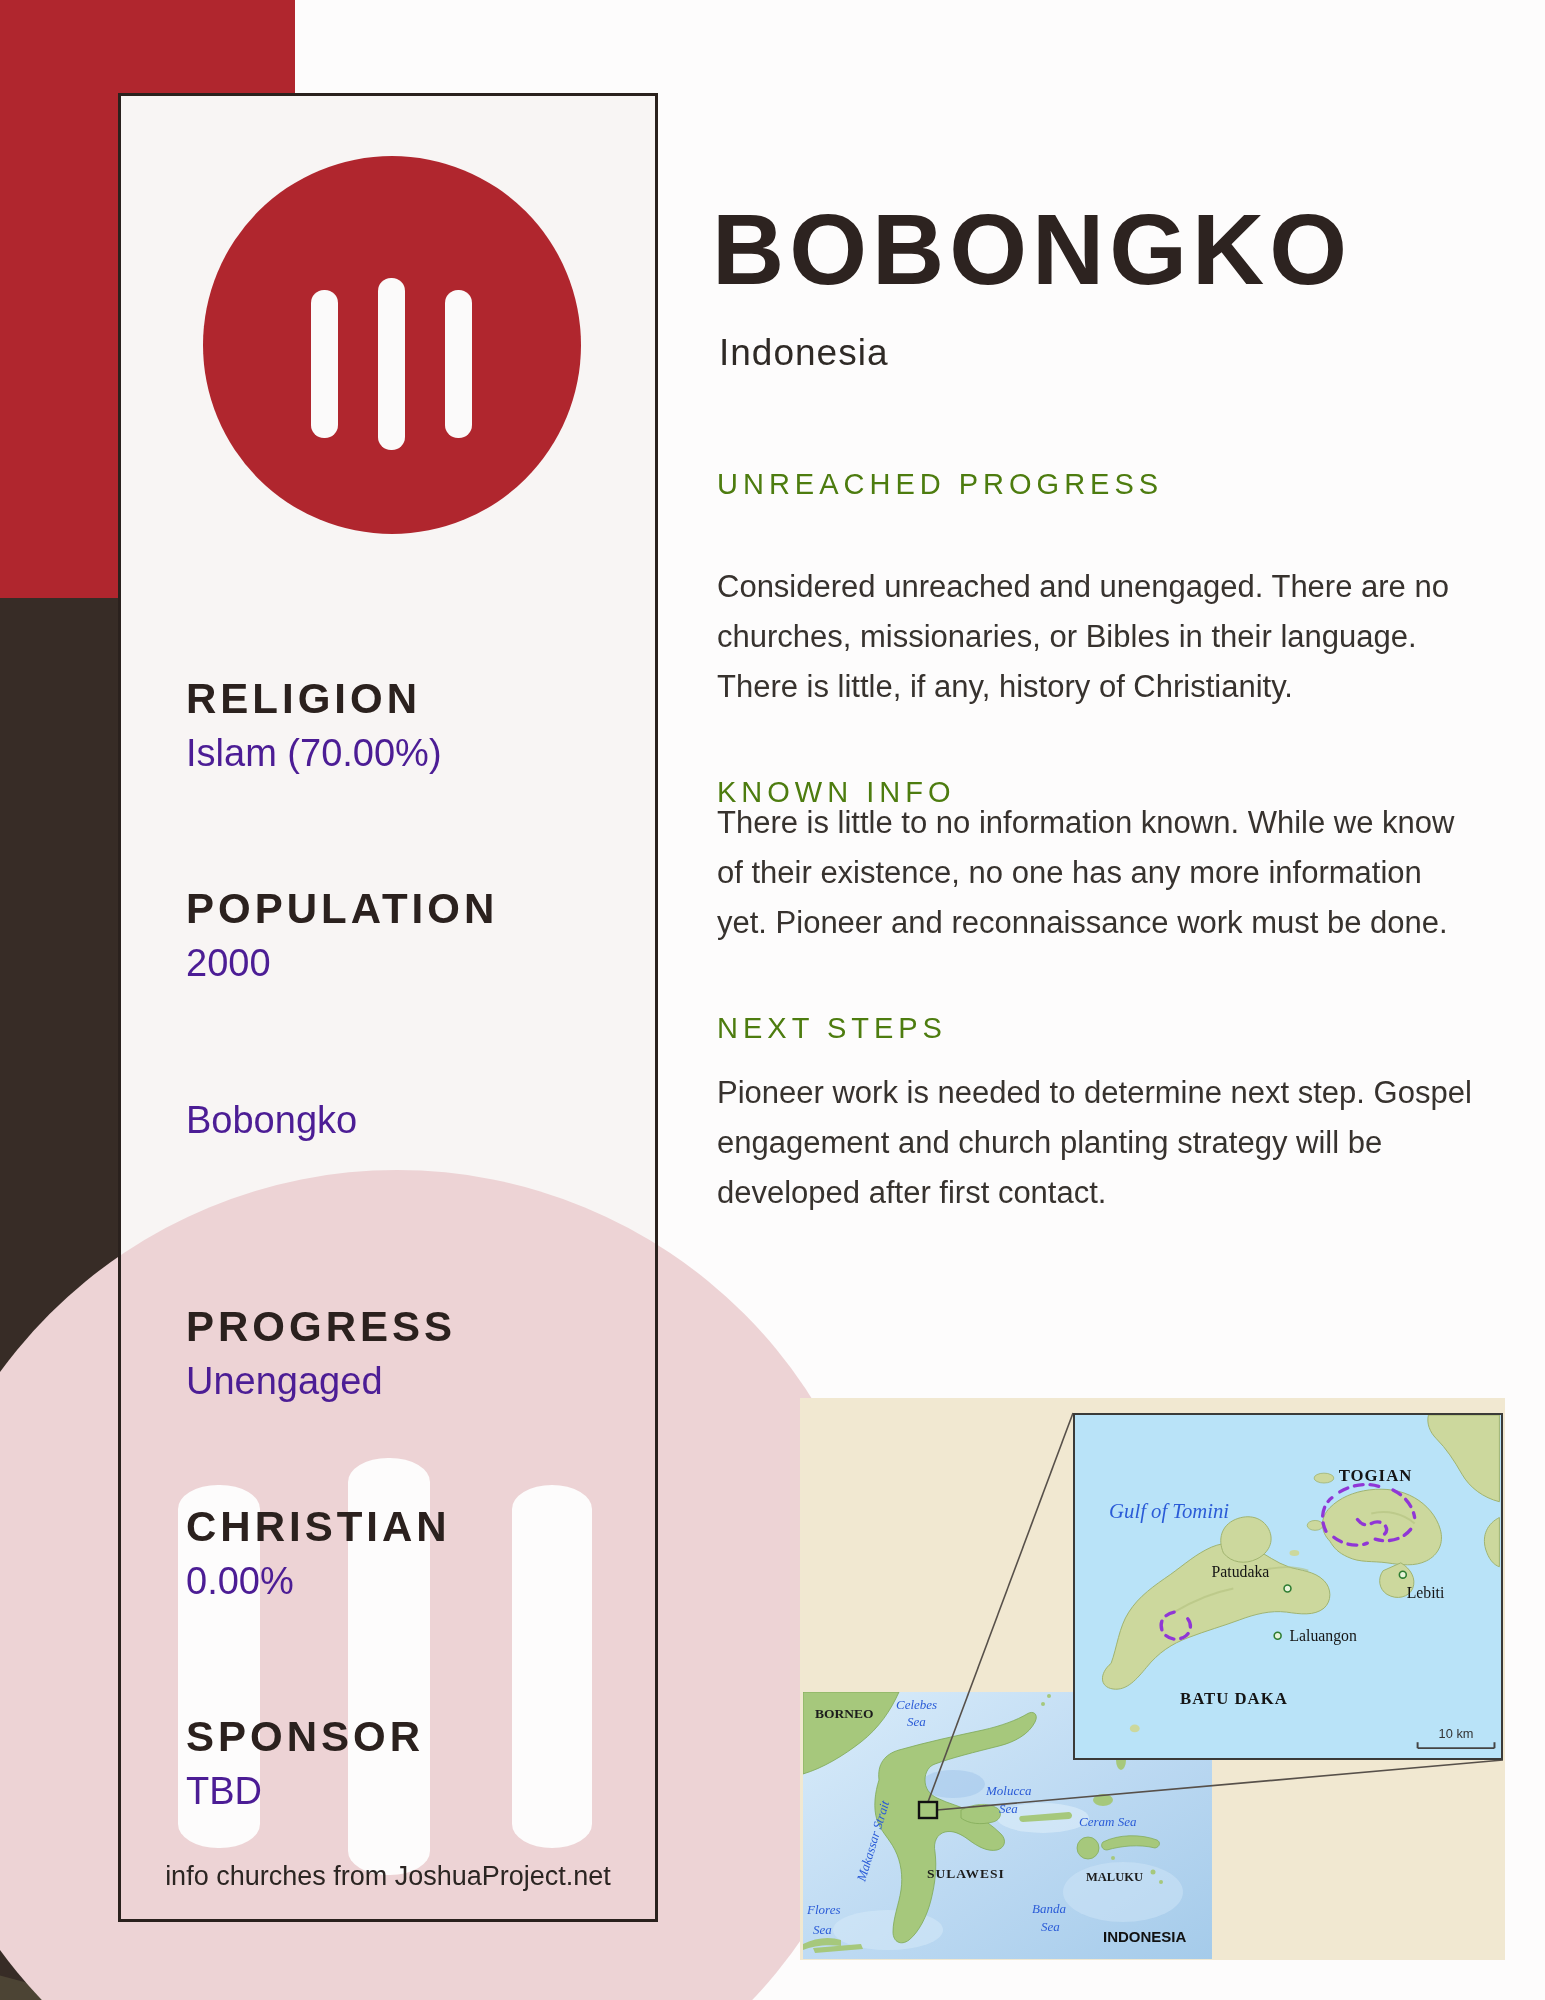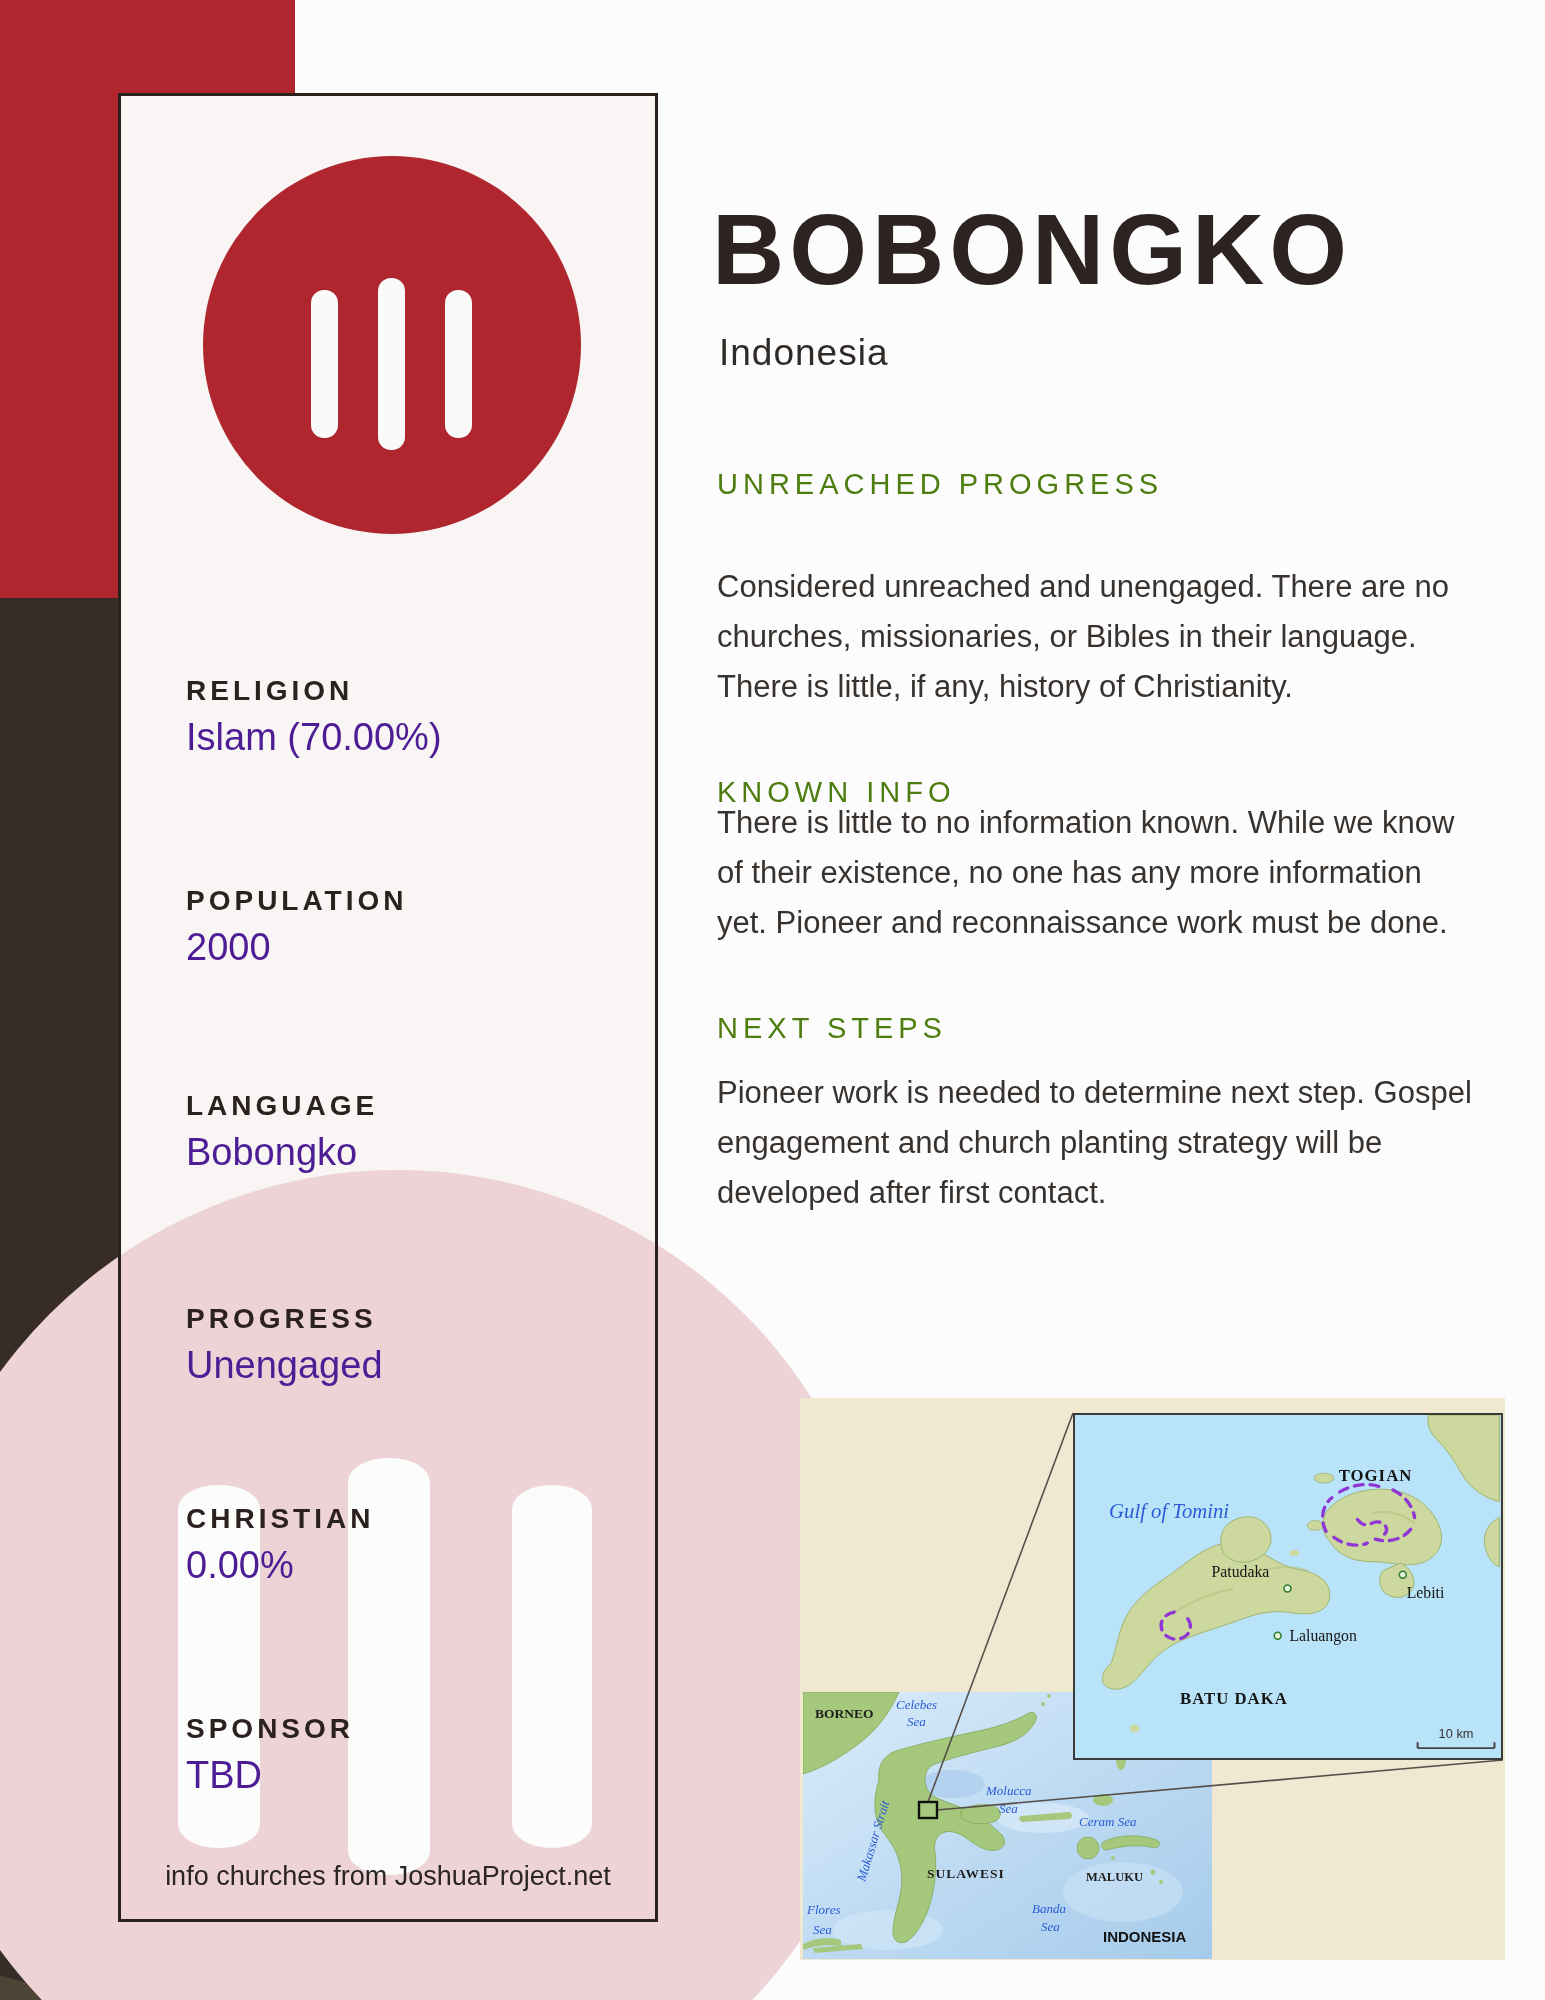--- a/index.html
+++ b/index.html
@@ -26,21 +26,21 @@
     border-radius:50%; background:#b0262e; }
   .logo-bar { position:absolute; background:#fbfafa; width:27px; border-radius:13px; }
   .bar-1 { left:108px; top:134px; height:148px; }
   .bar-2 { left:175px; top:122px; height:172px; }
   .bar-3 { left:242px; top:134px; height:148px; }
   .pillar { position:absolute; background:#fdfcfc; border-radius:40px / 24px; }
   .pillar-1 { left:60px;  top:1392px; width:82px; height:363px; }
   .pillar-2 { left:230px; top:1365px; width:82px; height:417px; }
   .pillar-3 { left:394px; top:1392px; width:80px; height:363px; }
   .field { position:absolute; left:68px; width:450px; }
-  .field-label { font-size:28px; font-weight:700; letter-spacing:4px; color:#2b211e; }
+  .field-label { font-size:42px; font-weight:700; letter-spacing:4px; color:#2b211e; }
   .field-value { font-size:38px; font-weight:400; color:#4c1d95; margin-top:9px; }
   .f-0 { top:582px; } .f-1 { top:792px; } .f-2 { top:997px; }
   .f-3 { top:1210px; } .f-4 { top:1410px; } .f-5 { top:1620px; }
   .card-footer { position:absolute; left:0; top:1768px; width:100%; text-align:center;
     font-size:27px; color:#2b2522; }
   
   .right-col { position:absolute; left:0; top:0; width:1545px; height:2000px; z-index:4; pointer-events:none; }
   .title { position:absolute; left:712px; top:192px; font-size:100px; font-weight:700;
     letter-spacing:5px; color:#2d2320; }
   .subtitle { position:absolute; left:719px; top:332px; font-size:37px; letter-spacing:1px; color:#2f2a26; }
@@ -85,21 +85,20 @@
 
     <div class="field f-0">
       <div class="field-label">RELIGION</div>
       <div class="field-value">Islam (70.00%)</div>
     </div>
     <div class="field f-1">
       <div class="field-label">POPULATION</div>
       <div class="field-value">2000</div>
     </div>
     <div class="field f-2">
-      <div class="field-label">LANGUAGE</div>
       <div class="field-value">Bobongko</div>
     </div>
     <div class="field f-3">
       <div class="field-label">PROGRESS</div>
       <div class="field-value">Unengaged</div>
     </div>
     <div class="field f-4">
       <div class="field-label">CHRISTIAN</div>
       <div class="field-value">0.00%</div>
     </div>

